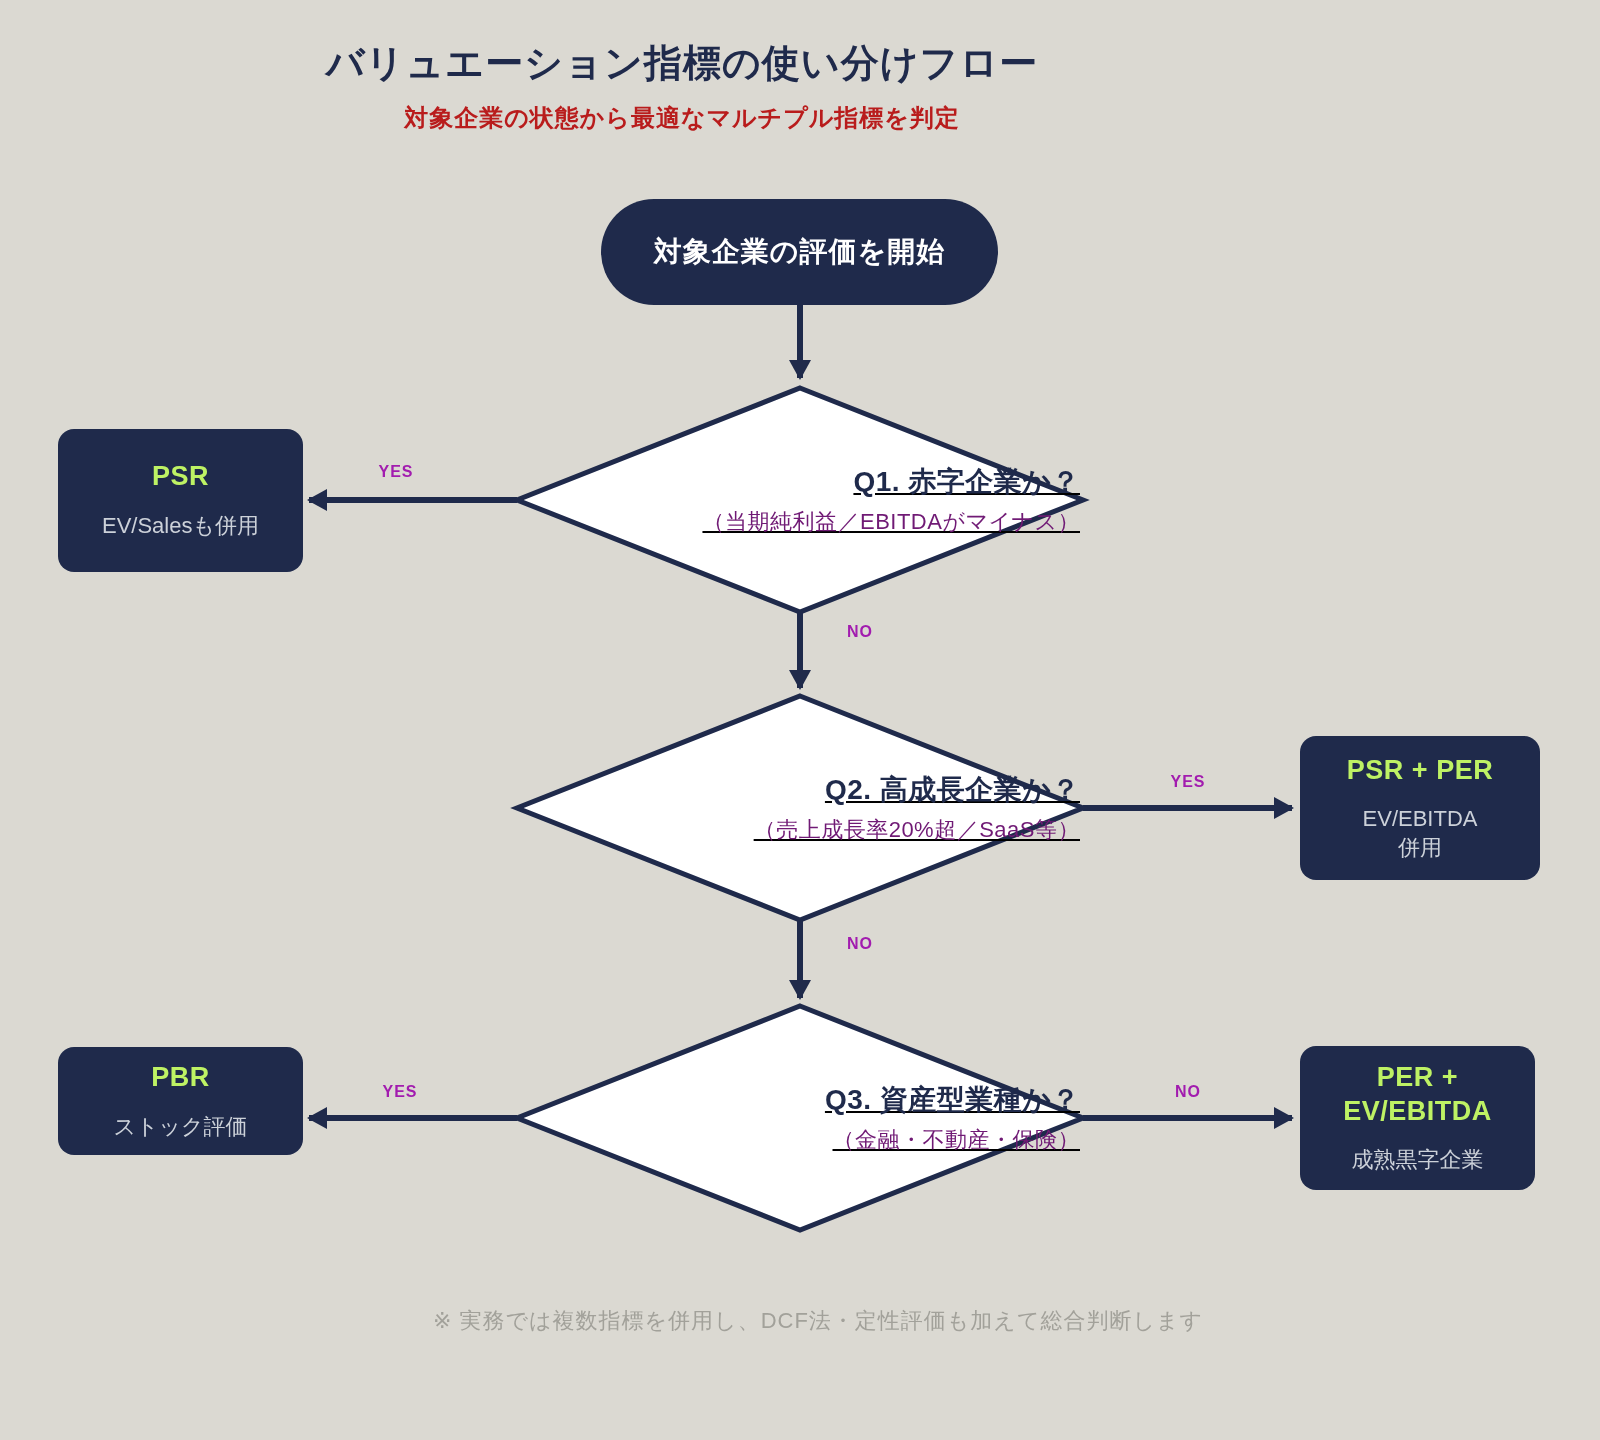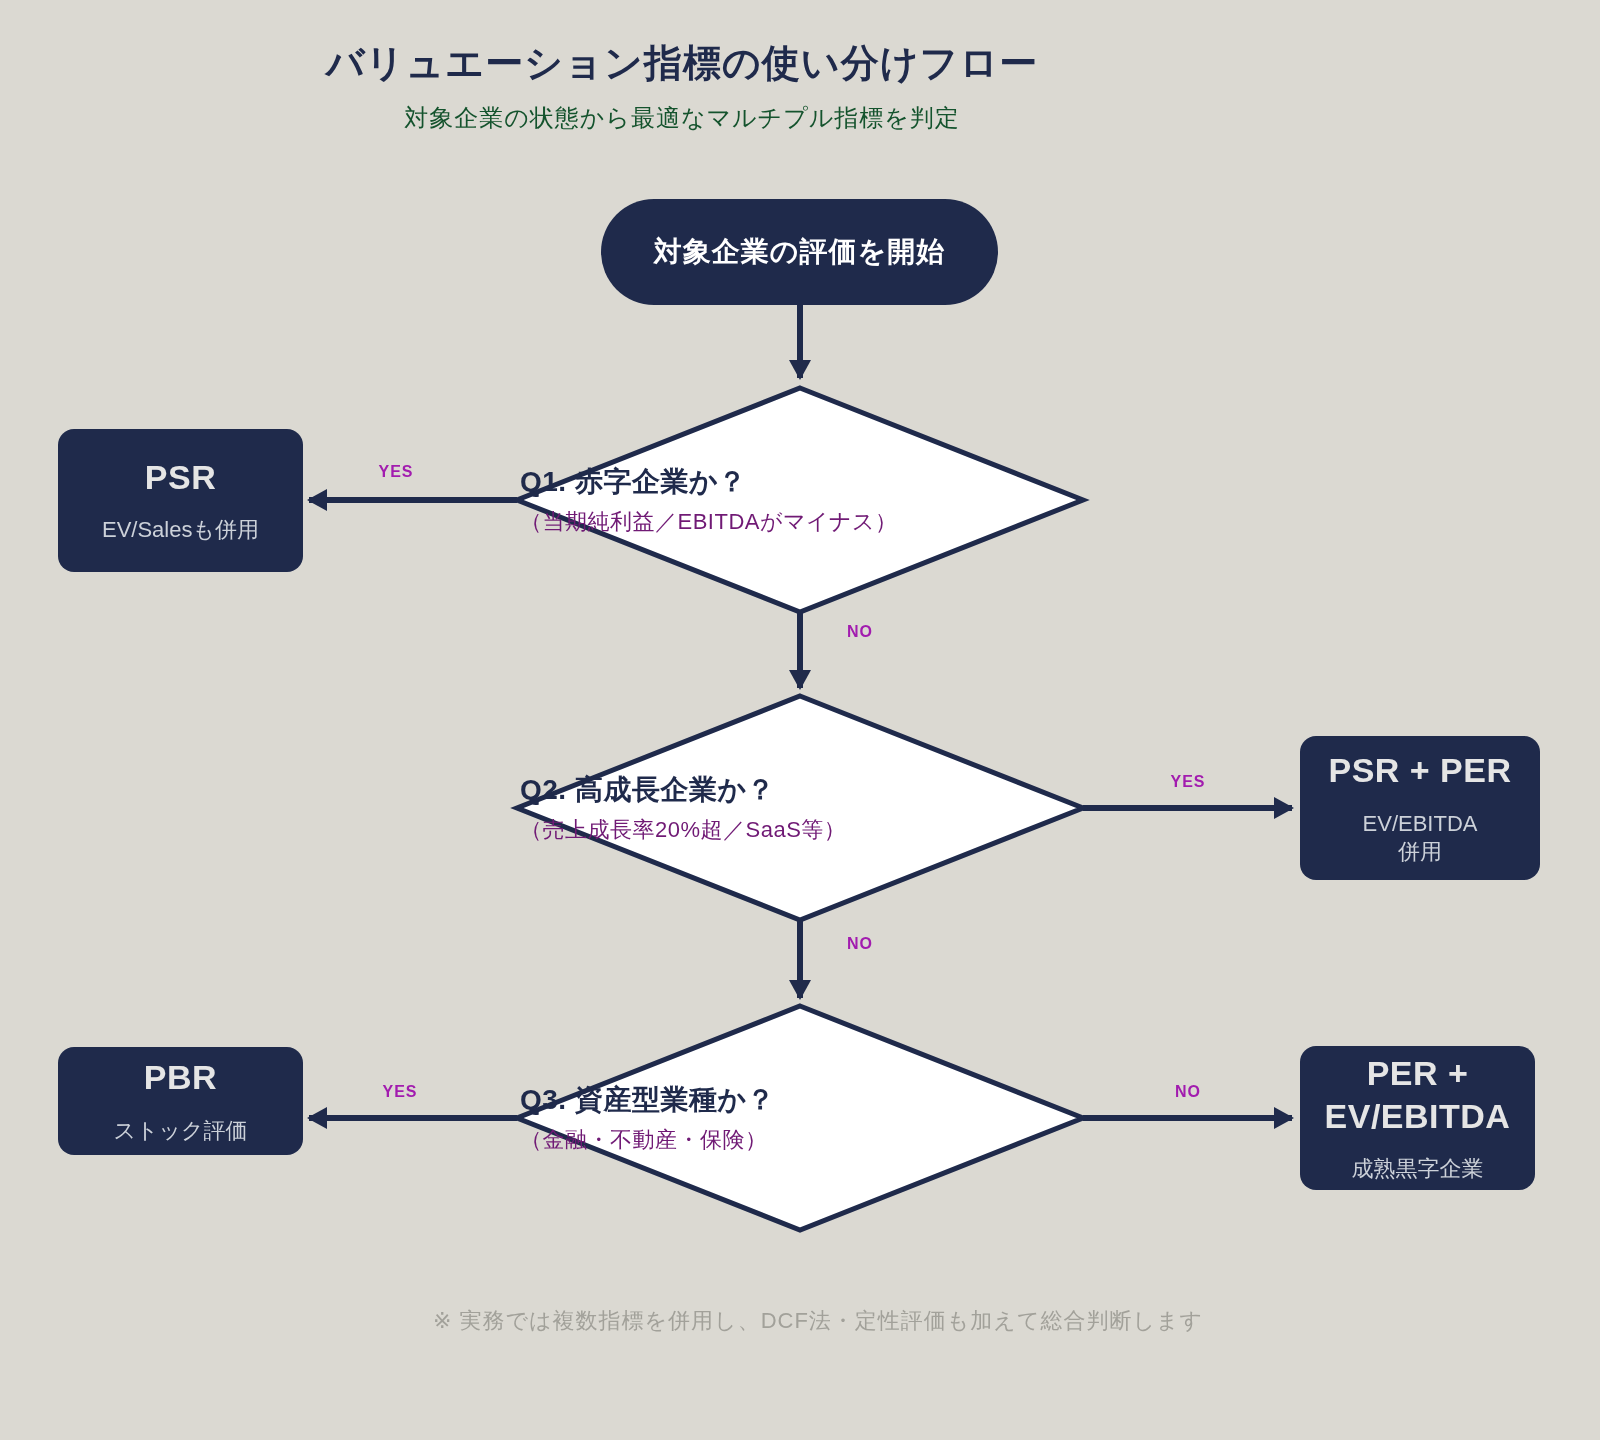--- a/index.html
+++ b/index.html
@@ -33,22 +33,22 @@
     margin: 0;
     font-size: 38px;
     font-weight: 700;
     letter-spacing: 1px;
     color: #1f2a4b;
     line-height: 1.15;
   }
   .subtitle {
     margin: 16px 0 0 0;
     font-size: 24px;
-    font-weight: 400;
-    color: #14532d;
+    font-weight: 700;
+    color: #b91c1c;
     letter-spacing: 1px;
   }
   .start-pill {
     position: absolute;
     left: 601px;
     top: 190px;
     width: 397px;
     height: 106px;
     background: #1f2a4b;
     border-radius: 53px;
@@ -60,22 +60,23 @@
   .start-pill span {
     color: #ffffff;
     font-size: 28px;
     font-weight: 700;
     letter-spacing: 1px;
   }
   .decision-text {
     position: absolute;
     width: 560px;
     transform: translate(-50%, -50%);
-    text-align: left;
+    text-align: right;
     line-height: 1.2;
+    text-decoration: underline;
   }
   .decision-text .q {
     font-size: 28px;
     font-weight: 700;
     color: #1f2a4b;
     letter-spacing: 0.5px;
   }
   .decision-text .d {
     margin-top: 10px;
     font-size: 22px;
@@ -87,22 +88,22 @@
     background: #1f2a4b;
     border-radius: 16px;
     display: flex;
     flex-direction: column;
     align-items: center;
     justify-content: center;
     text-align: center;
     line-height: 1.25;
   }
   .result-box .box-title {
-    color: #e5e5e5;
-    font-size: 34px;
+    color: #bef264;
+    font-size: 27px;
     font-weight: 700;
     letter-spacing: 0.5px;
   }
   .result-box .box-note {
     margin-top: 18px;
     color: #ccd1d9;
     font-size: 22px;
     font-weight: 400;
     line-height: 1.3;
   }

